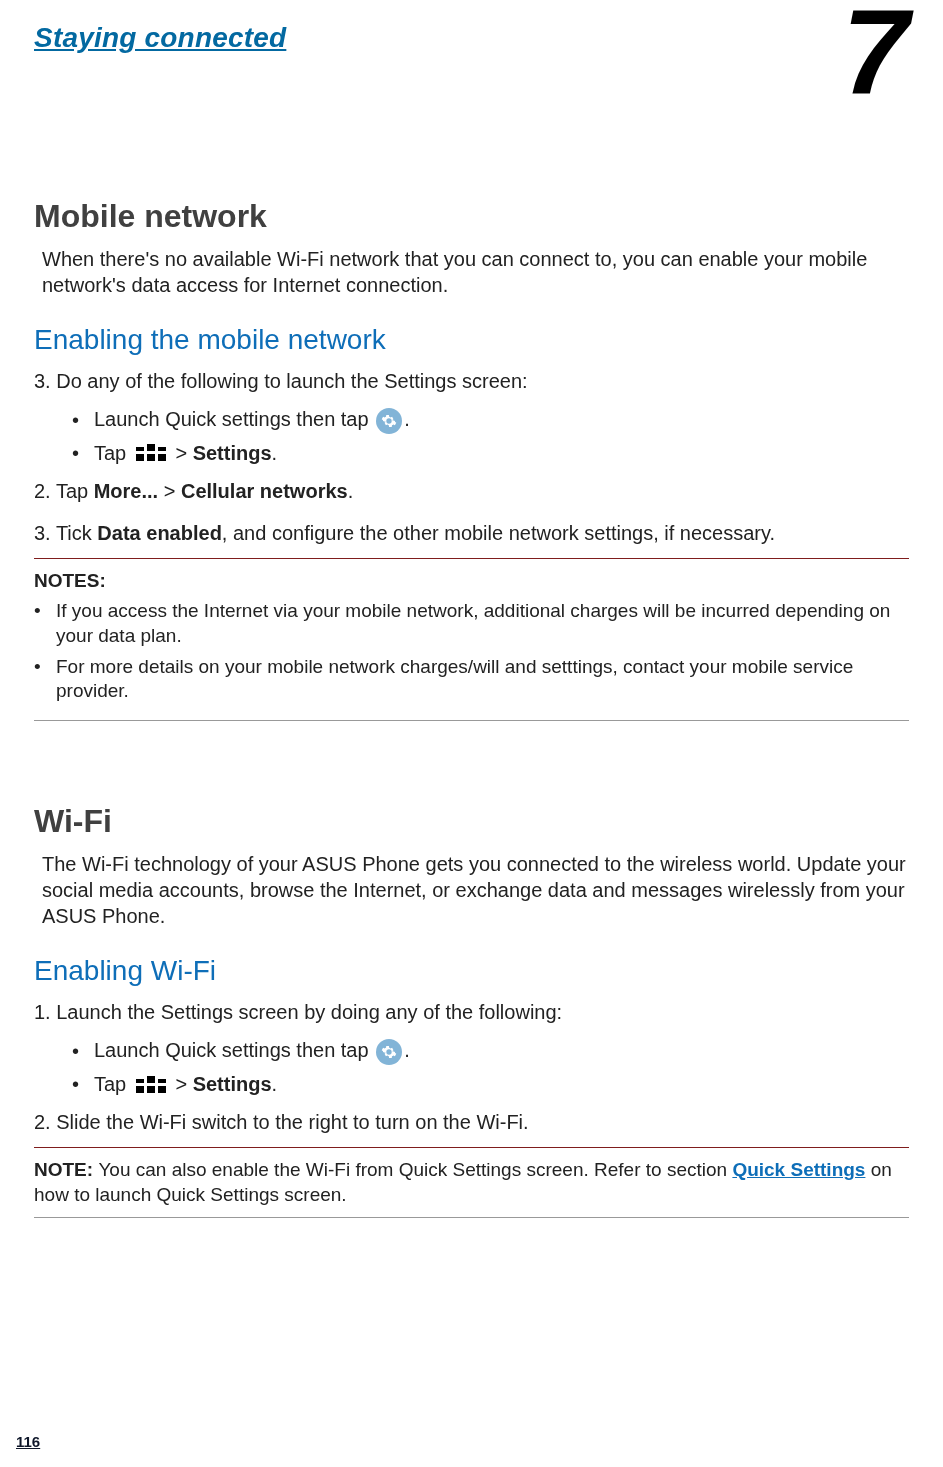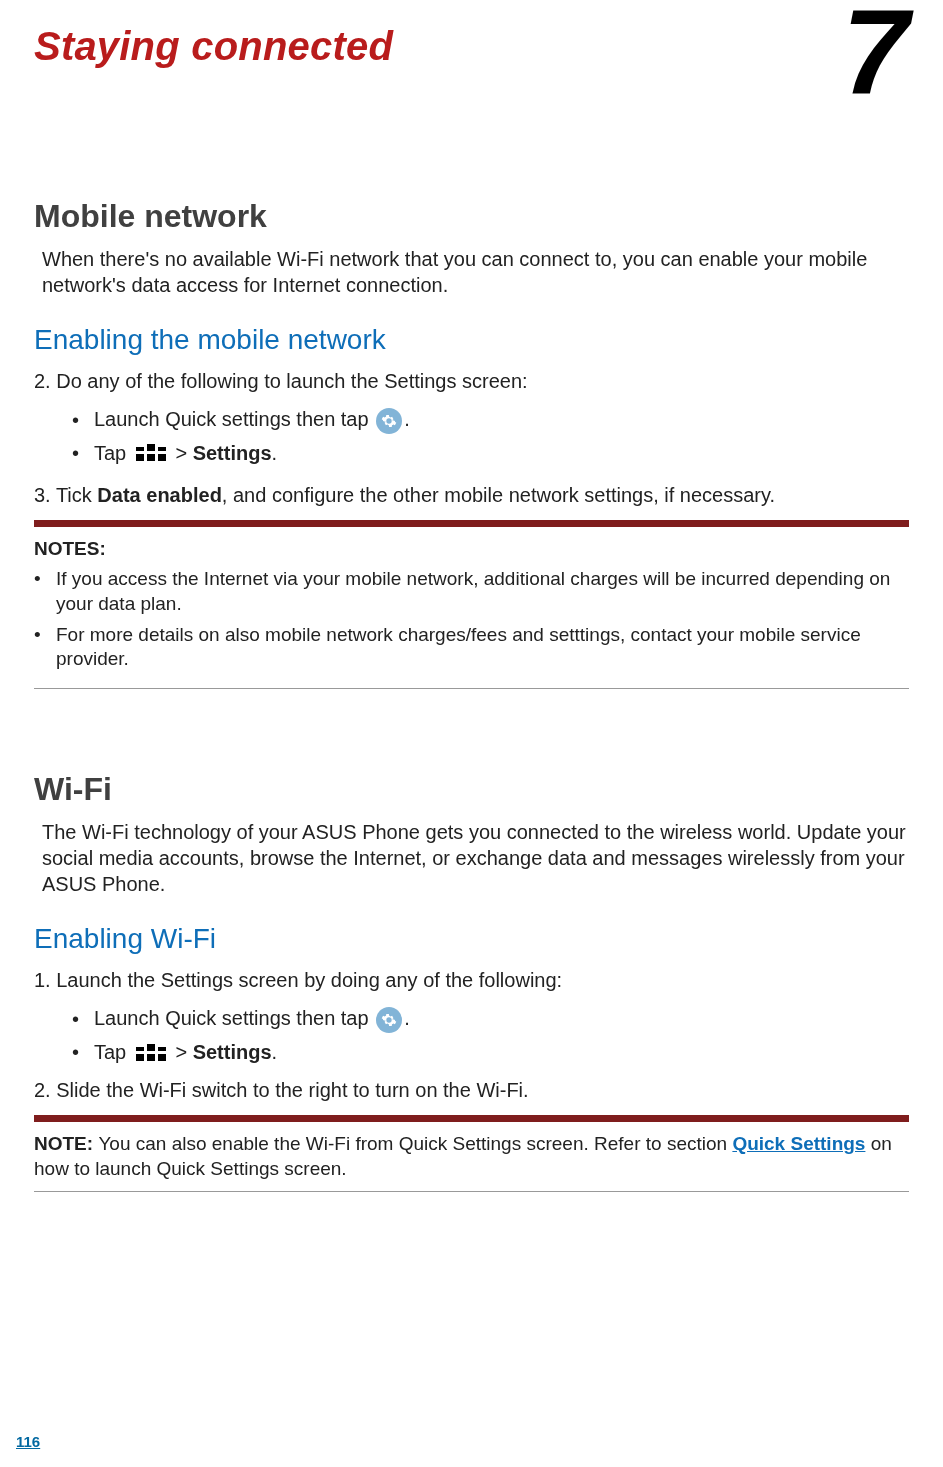--- a/index.html
+++ b/index.html
@@ -22,23 +22,24 @@
   }
   .chapter-bar {
     display: flex;
     align-items: flex-start;
     justify-content: space-between;
     margin-bottom: 100px;
   }
   .chapter-title {
     font-style: italic;
     font-weight: 700;
-    font-size: 40px;
-    color: #b91c1c;
+    font-size: 28px;
+    color: #0369a1;
     letter-spacing: 0.2px;
+    text-decoration: underline;
   }
   .chapter-num {
     font-style: italic;
     font-weight: 900;
     font-size: 120px;
     color: #000;
     line-height: 0.75;
     margin-top: -14px;
   }
   h1.section {
@@ -91,21 +92,21 @@
     gap: 3px;
     margin-bottom: 3px;
   }
   .apps-icon .sq {
     width: 8px; height: 7px; background:#000;
   }
   .apps-icon .sm {
     width: 8px; height: 4px; background:#000; margin-top:3px;
   }
   .note-box {
-    border-top: 7px solid #7f1d1d;
+    border-top: 1px solid #7f1d1d;
     border-bottom: 1px solid #999;
     padding: 10px 0 10px 0;
     margin: 6px 0 34px 0;
     font-size: 19px;
   }
   .note-box .nb-title {
     font-weight: 700;
   }
   .note-box .nb-row {
     display: flex;
@@ -117,21 +118,21 @@
   .link {
     color: #0E6EB8;
     font-weight: 700;
     text-decoration: underline;
   }
   b { font-weight: 700; }
   .pgnum {
     position: absolute;
     left: 16px;
     bottom: 16px;
-    color: #0369a1;
+    color: #0f172a;
     font-weight: 700;
     font-size: 15px;
     text-decoration: underline;
   }
   .spacer-lg { height: 46px; }
 </style>
 </head>
 <body>
 
 <div class="page">
@@ -139,21 +140,21 @@
   <div class="chapter-bar">
     <div class="chapter-title">Staying connected</div>
     <div class="chapter-num">7</div>
   </div>
 
   <h1 class="section">Mobile network</h1>
   <p>When there's no available Wi-Fi network that you can connect to, you can enable your mobile network's data access for Internet connection.</p>
 
   <h2 class="sub">Enabling the mobile network</h2>
 
-  <div class="num-item">2.  Do any of the following to launch the Settings screen:</div>
+  <div class="num-item">3.  Do any of the following to launch the Settings screen:</div>
 
   <div class="bullets">
     <div class="row">
       <span class="dot">•</span>
       <span>
         <span>Launch Quick settings then tap </span>
         <span class="gear-icon">
           <svg width="16" height="16" viewBox="0 0 24 24">
               <path fill="#fff" d="M12 8a4 4 0 1 0 0 8 4 4 0 0 0 0-8zm9 4a7 7 0 0 1-.1 1.2l2 1.6-2 3.4-2.4-1a7 7 0 0 1-2 1.2l-.4 2.6h-4l-.4-2.6a7 7 0 0 1-2-1.2l-2.4 1-2-3.4 2-1.6A7 7 0 0 1 3 12a7 7 0 0 1 .1-1.2l-2-1.6 2-3.4 2.4 1a7 7 0 0 1 2-1.2L7.9 3h4l.4 2.6a7 7 0 0 1 2 1.2l2.4-1 2 3.4-2 1.6A7 7 0 0 1 21 12z"></path>
             </svg>
@@ -174,34 +175,37 @@
               <span class="sq"></span>
               <span class="sq"></span>
               <span class="sq"></span>
             </span>
         </span>
         <span> &gt; </span><b>Settings</b><span>.</span>
       </span>
     </div>
   </div>
 
+  <div class="num-item">
+    <span>2.  Tap </span><b>More...</b><span> &gt; </span><b>Cellular networks</b><span>.</span>
+  </div>
 
   <div class="num-item" style="margin-top:16px;">
     <span>3.  Tick </span><b>Data enabled</b><span>, and configure the other mobile network settings, if necessary.</span>
   </div>
 
   <div class="note-box">
     <div class="nb-title">NOTES:</div>
     <div class="nb-row">
       <span class="dot">•</span>
       <span>If you access the Internet via your mobile network, additional charges will be incurred depending on your data plan.</span>
     </div>
     <div class="nb-row">
       <span class="dot">•</span>
-      <span>For more details on also mobile network charges/fees and setttings, contact your mobile service provider.</span>
+      <span>For more details on your mobile network charges/will and setttings, contact your mobile service provider.</span>
     </div>
   </div>
 
   <div class="spacer-lg"></div>
 
   <h1 class="section">Wi-Fi</h1>
   <p>The Wi-Fi technology of your ASUS Phone gets you connected to the wireless world. Update your social media accounts, browse the Internet, or exchange data and messages wirelessly from your ASUS Phone.</p>
 
   <h2 class="sub">Enabling Wi-Fi</h2>
 

